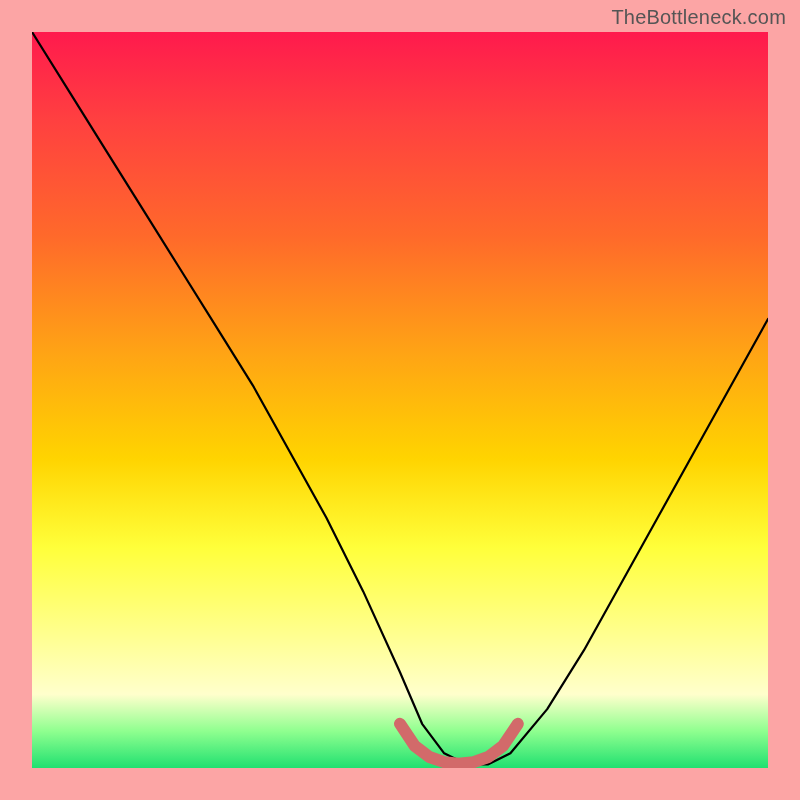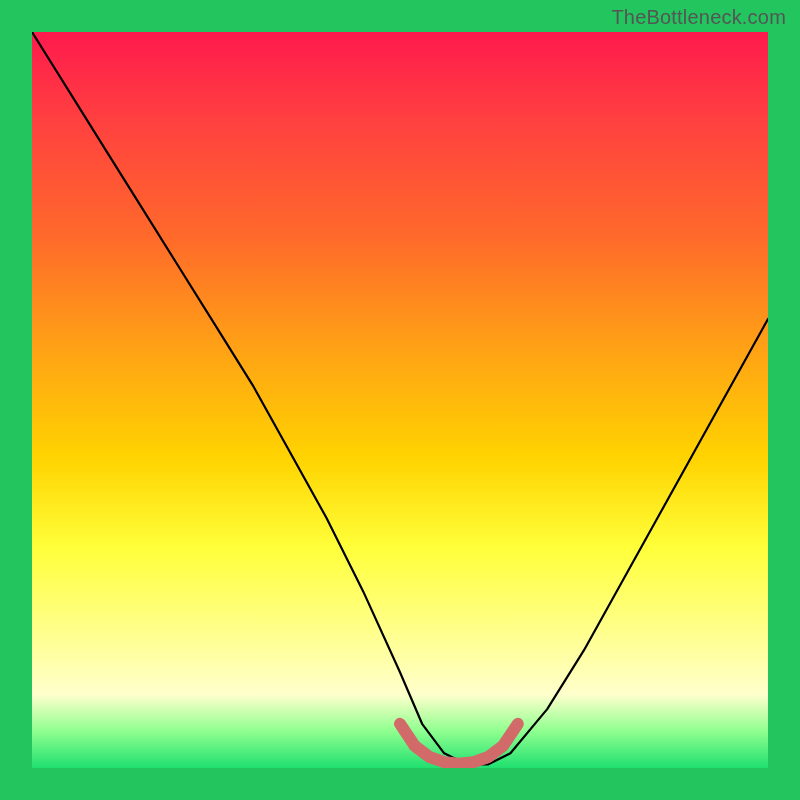--- a/index.html
+++ b/index.html
@@ -8,21 +8,21 @@
     width: 800px;
     height: 800px;
     background: #000;
     font-family: Arial, Helvetica, sans-serif;
     overflow: hidden;
   }
   .frame {
     position: relative;
     width: 800px;
     height: 800px;
-    background: #22c55e;
+    background: #fca5a5;
   }
   .plot {
     position: absolute;
     left: 32px;
     top: 32px;
     width: 736px;
     height: 736px;
     background: linear-gradient(
       to bottom,
       #ff1a4d 0%,

